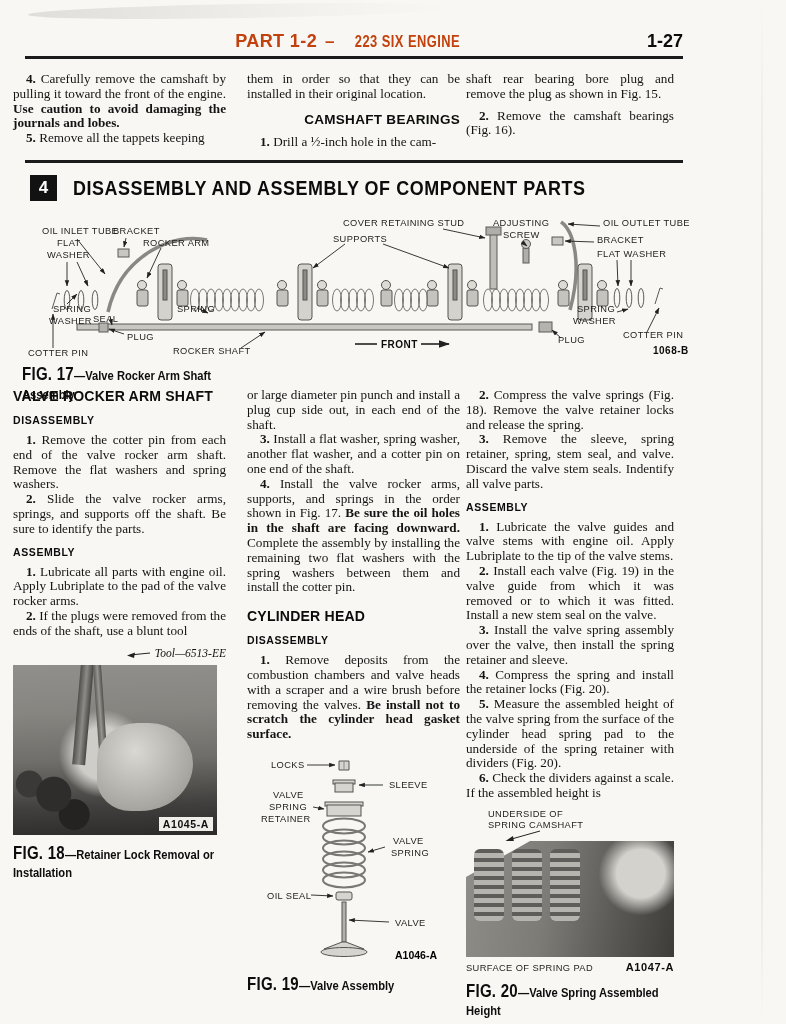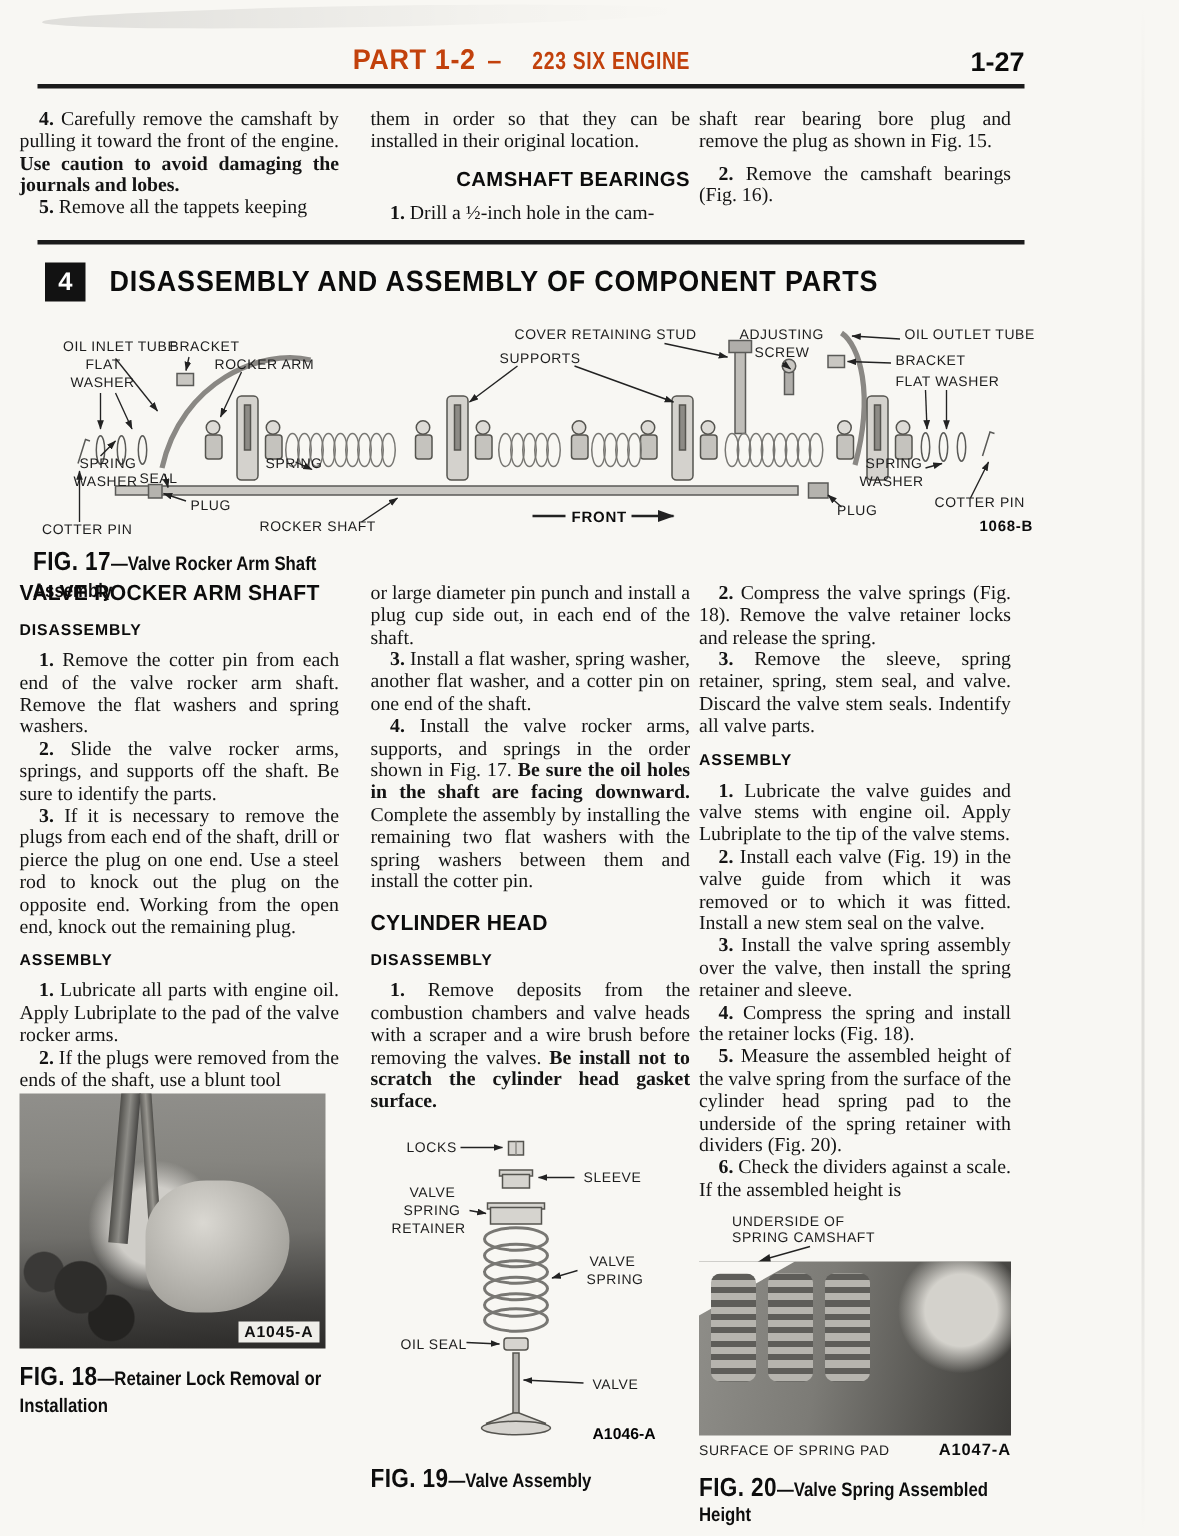--- a/index.html
+++ b/index.html
@@ -312,26 +312,32 @@
     <span class="figno">FIG. 17</span><span class="figtext">—Valve Rocker Arm Shaft Assembly</span>
   </div>
 
   <div class="cols maincols">
 
     <div class="col1">
       <div class="colhead">VALVE ROCKER ARM SHAFT</div>
       <div class="subhead">DISASSEMBLY</div>
       <p class="para ind"><span class="num">1.</span> <span>Remove the cotter pin from each end of the valve rocker arm shaft. Remove the flat washers and spring washers.</span></p>
       <p class="para ind"><span class="num">2.</span> <span>Slide the valve rocker arms, springs, and supports off the shaft. Be sure to identify the parts.</span></p>
-      <p class="para ind"><span class="num">3.</span> <span>If it is necessary to remove the plugs from each end of the shaft, drill or pierce the plug on one end. Use a steel rod to knock out the plug on the opposite end. Working from the open end, knock out the remaining plug.</span></p>
       <div class="subhead">ASSEMBLY</div>
       <p class="para ind"><span class="num">1.</span> <span>Lubricate all parts with engine oil. Apply Lubriplate to the pad of the valve rocker arms.</span></p>
       <p class="para ind"><span class="num">2.</span> <span>If the plugs were removed from the ends of the shaft, use a blunt tool</span></p>
 
       <div>
+        <div class="toolrow">
+          <svg width="28" height="12">
+              <line x1="26" y1="6" x2="6" y2="8" stroke="#222" stroke-width="1"></line>
+              <path d="M3,8.5 L11,5.5 L10,11 Z" fill="#222"></path>
+            </svg>
+          <span>Tool—6513-EE</span>
+        </div>
         <div class="photo photo18">
           <div class="t-bar"></div>
           <div class="t-bar2"></div>
           <div class="hand"></div>
           <span class="pcode">A1045-A</span>
         </div>
         <div class="figcap">
           <span class="figno">FIG. 18</span><span class="figtext">—Retainer Lock Removal or Installation</span>
         </div>
       </div>
@@ -392,21 +398,21 @@
       </div>
     </div>
 
     <div class="col3">
       <p class="para ind"><span class="num">2.</span> <span>Compress the valve springs (Fig. 18). Remove the valve retainer locks and release the spring.</span></p>
       <p class="para ind"><span class="num">3.</span> <span>Remove the sleeve, spring retainer, spring, stem seal, and valve. Discard the valve stem seals. Indentify all valve parts.</span></p>
       <div class="subhead">ASSEMBLY</div>
       <p class="para ind"><span class="num">1.</span> <span>Lubricate the valve guides and valve stems with engine oil. Apply Lubriplate to the tip of the valve stems.</span></p>
       <p class="para ind"><span class="num">2.</span> <span>Install each valve (Fig. 19) in the valve guide from which it was removed or to which it was fitted. Install a new stem seal on the valve.</span></p>
       <p class="para ind"><span class="num">3.</span> <span>Install the valve spring assembly over the valve, then install the spring retainer and sleeve.</span></p>
-      <p class="para ind"><span class="num">4.</span> <span>Compress the spring and install the retainer locks (Fig. 18).</span></p>
+      <p class="para ind"><span class="num">4.</span> <span>Compress the spring and install the retainer locks (Fig. 20).</span></p>
       <p class="para ind"><span class="num">5.</span> <span>Measure the assembled height of the valve spring from the surface of the cylinder head spring pad to the underside of the spring retainer with dividers (Fig. 20).</span></p>
       <p class="para ind"><span class="num">6.</span> <span>Check the dividers against a scale. If the assembled height is</span></p>
 
       <div class="fig20block">
         <div class="f20top">
           <div class="f20lab">
             <div>UNDERSIDE OF</div>
             <div>SPRING CAMSHAFT</div>
           </div>
           <svg class="f20arrow" width="50" height="14">

